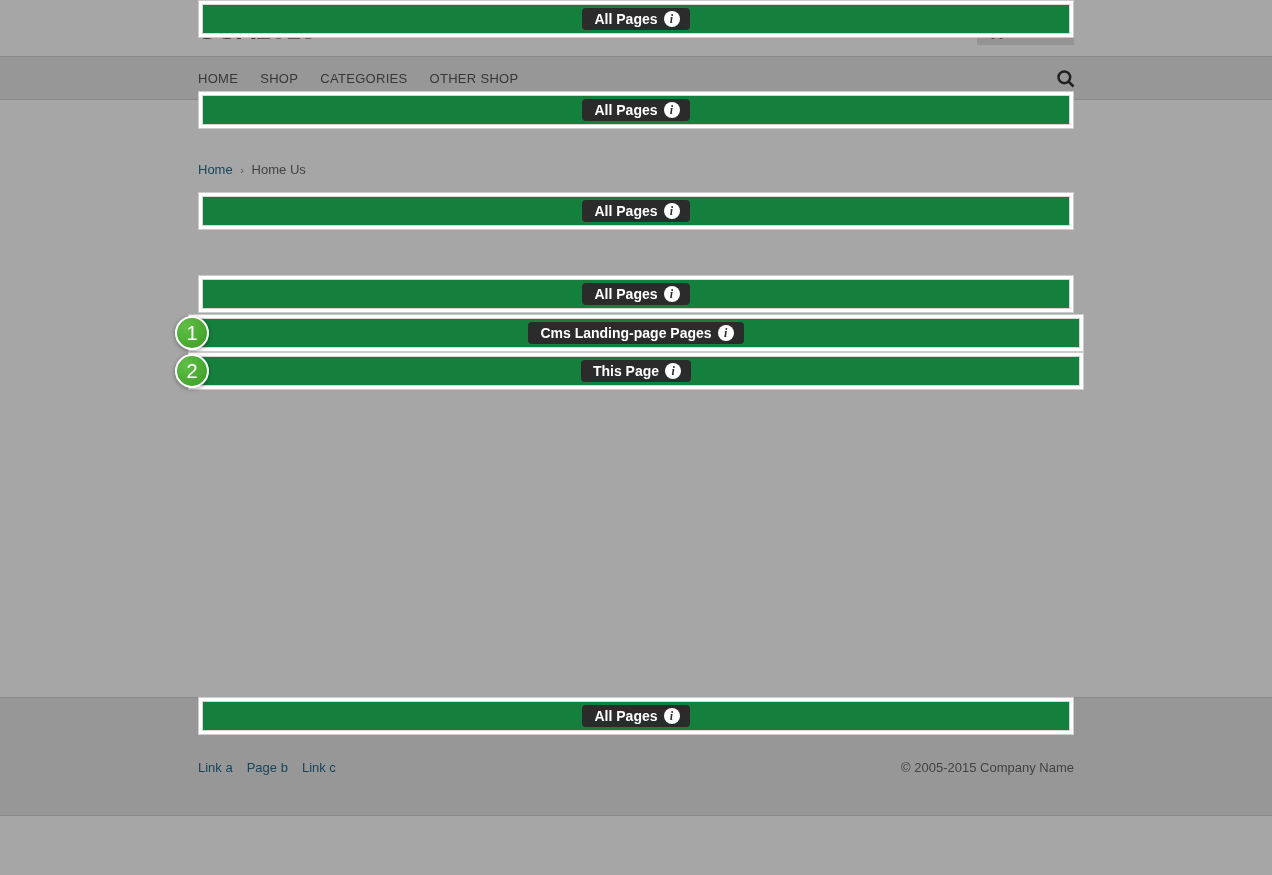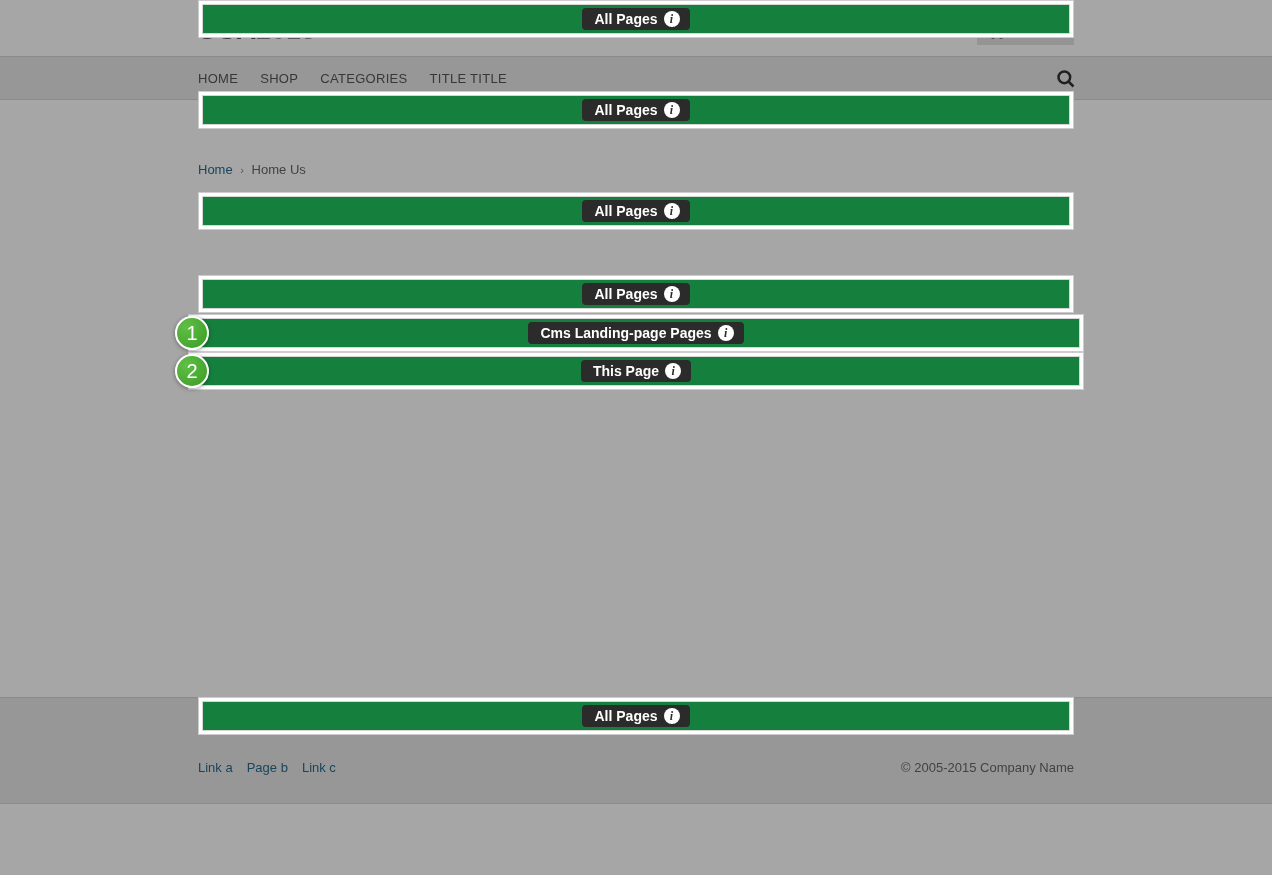--- a/index.html
+++ b/index.html
@@ -135,21 +135,21 @@
   .breadcrumb .sep { margin: 0 4px; color: #888; font-size: 11px; }
 
   
   .footer-band {
     position: absolute;
     left: 0; right: 0;
     top: 697px;
     background: #e9e9e9;
     border-top: 1px solid #d5d5d5;
     border-bottom: 1px solid #d5d5d5;
-    padding-bottom: 28px;
+    padding-bottom: 40px;
   }
   .footer-row {
     display: flex;
     justify-content: space-between;
     align-items: center;
     padding: 26px 0 0 0;
     color: #666;
     font-size: 13px;
   }
   .footer-links { display: flex; gap: 14px; }
@@ -205,21 +205,21 @@
       </div>
     </div>
   </div>
 
   <div class="navbar nav-area">
     <div class="container">
       <ul class="nav-list">
         <li>HOME</li>
         <li>SHOP</li>
         <li>CATEGORIES</li>
-        <li>TITLE TITLE</li>
+        <li>OTHER SHOP</li>
       </ul>
       <span class="search-ico">
         <svg width="20" height="20" viewBox="0 0 24 24" fill="none" stroke="#333" stroke-width="3">
             <circle cx="10" cy="10" r="7"></circle>
             <line x1="21" y1="21" x2="15" y2="15"></line>
           </svg>
       </span>
     </div>
   </div>
 

